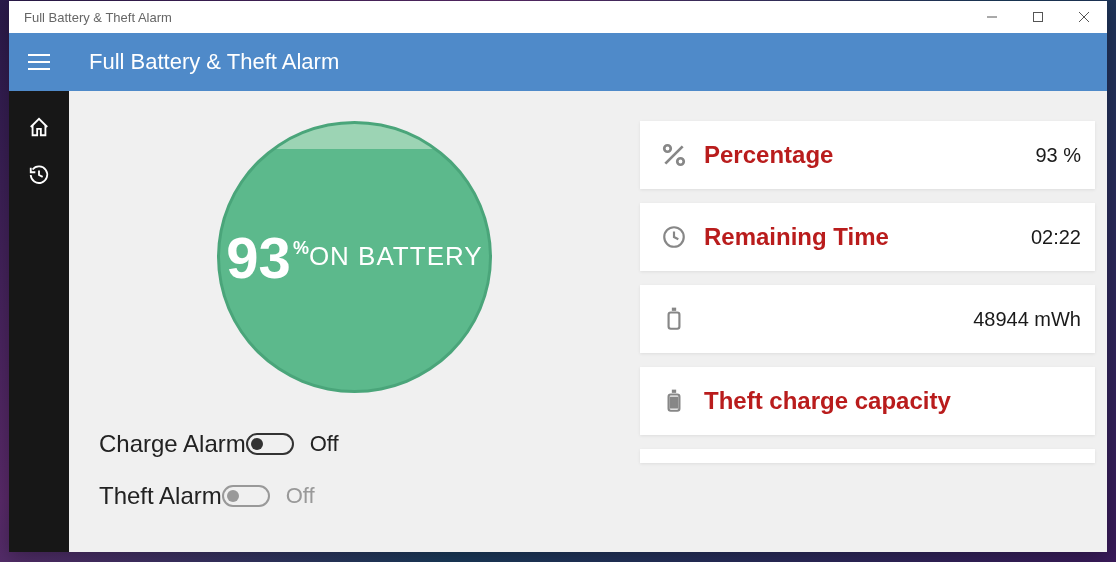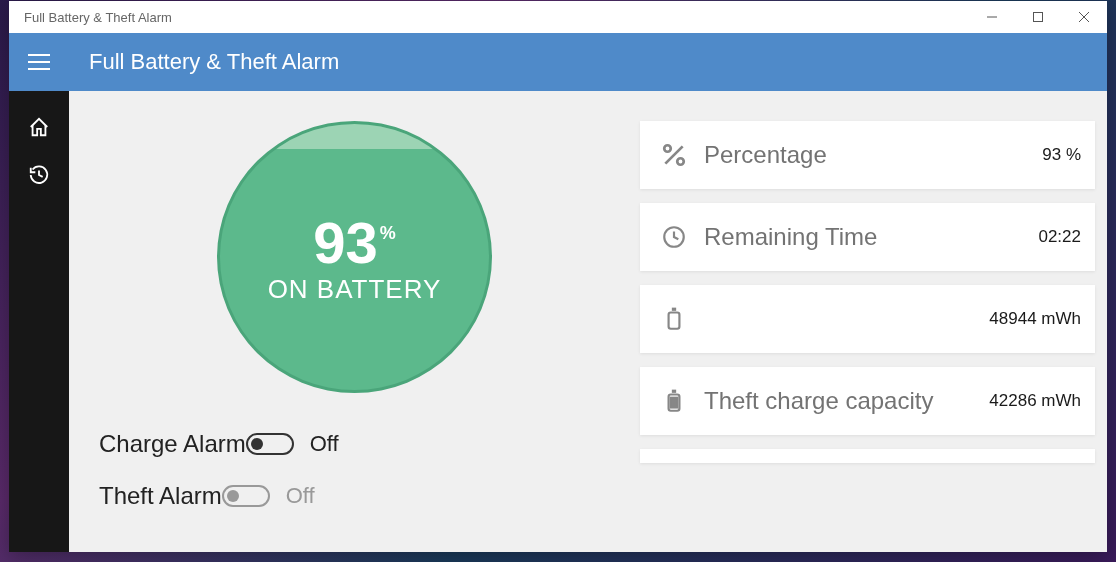--- a/index.html
+++ b/index.html
@@ -133,21 +133,21 @@
       flex-direction: column;
       align-items: center;
     }
     .battery-circle {
       width: 275px;
       height: 275px;
       border-radius: 50%;
       background: #5cb98c;
       border: 3px solid #4aa57a;
       display: flex;
-      flex-direction: column;
+      flex-direction: row;
       align-items: center;
       justify-content: center;
       color: white;
       position: relative;
       overflow: hidden;
     }
     .battery-circle::before {
       content: '';
       position: absolute;
       top: 0;
@@ -253,27 +253,27 @@
       align-items: center;
       justify-content: center;
       color: #878787;
     }
     .info-icon svg {
       width: 26px;
       height: 26px;
     }
     .info-label {
       font-size: 24px;
-      color: #737373;
-      font-weight: 400;
+      color: #b91c1c;
+      font-weight: 700;
       margin-left: 10px;
     }
     .info-value {
       margin-left: auto;
-      font-size: 17px;
+      font-size: 20px;
       color: #1a1a1a;
       font-weight: 400;
     }
     .info-card-placeholder {
       background: white;
       height: 14px;
       box-shadow: 0 1px 3px rgba(0,0,0,0.08);
     }
   </style>
 </head>
@@ -402,20 +402,19 @@
 
         <div class="info-card">
           <div class="info-icon">
             <svg viewBox="0 0 24 24" fill="none" stroke="currentColor" stroke-width="2">
                 <rect x="7" y="6" width="10" height="15" rx="2"></rect>
                 <line x1="10" y1="3" x2="14" y2="3" stroke-width="3"></line>
                 <rect x="9" y="9" width="6" height="9" fill="currentColor"></rect>
               </svg>
           </div>
           <span class="info-label">Theft charge capacity</span>
-          <span class="info-value">42286 mWh</span>
         </div>
 
         <div class="info-card-placeholder"></div>
       </div>
     </div>
   </div>
 </div>
 
 </body></html>

